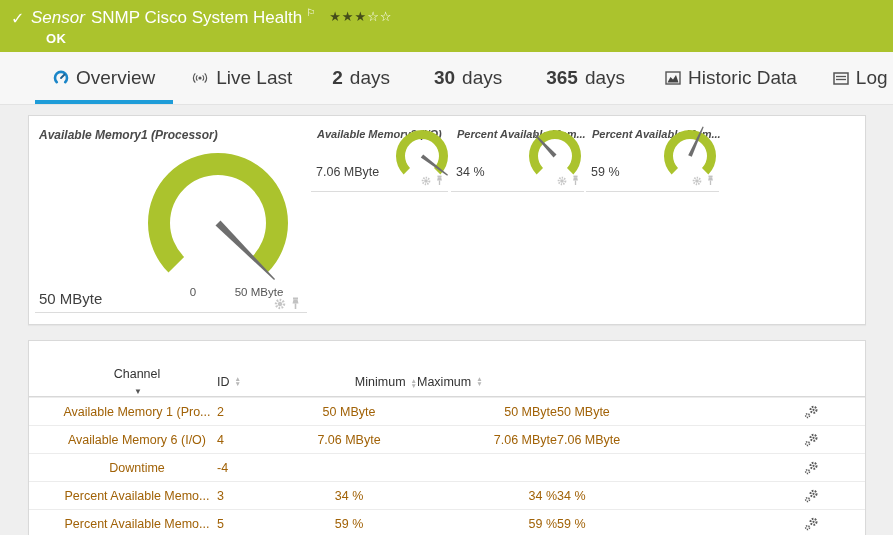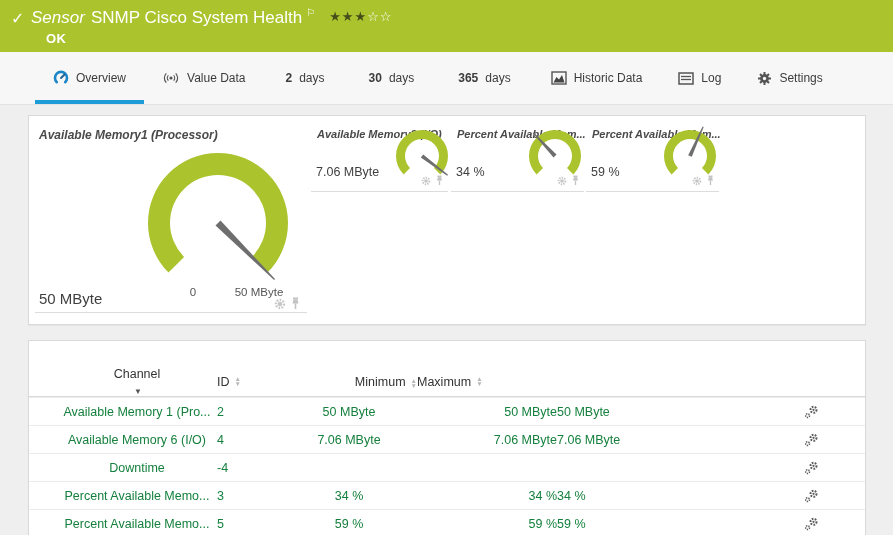--- a/index.html
+++ b/index.html
@@ -15,21 +15,21 @@
   .topbar .titleline{position:absolute;left:31px;top:7px;font-size:17px;white-space:nowrap;}
   .topbar .titleline i{margin-right:6px;}
   .topbar .flag{font-size:10px;vertical-align:super;margin-left:4px;}
   .stars{margin-left:14px;font-size:13px;letter-spacing:1px;vertical-align:2px;}
   .stars .fill{color:#454d1a;}
   .stars .empty{color:#ffffff;}
   .topbar .status{position:absolute;left:46px;top:31px;font-size:13px;font-weight:bold;letter-spacing:.3px;}
   
   .tabs{position:absolute;left:0;top:52px;width:893px;height:53px;background:#f7f7f7;
         border-bottom:1px solid #e3e3e3;display:flex;align-items:stretch;padding-left:35px;box-sizing:border-box;}
-  .tab{display:flex;align-items:center;gap:7px;padding:0 18px;font-size:12px;color:#3c3c3c;cursor:pointer;white-space:nowrap;}
+  .tab{display:flex;align-items:center;gap:7px;padding:0 18px;font-size:19px;color:#3c3c3c;cursor:pointer;white-space:nowrap;}
   .tab.num{padding:0 22px;}
   .tab b{font-weight:bold;}
   .tab.active{box-shadow:inset 0 -4px 0 #1e9cd8;}
   .tab svg{display:block;}
   
   .panel{position:absolute;background:#fff;border:1px solid #d9d9d9;box-sizing:border-box;box-shadow:0 1px 1px rgba(0,0,0,.04);}
   #gauge-panel{left:28px;top:115px;width:838px;height:210px;}
   #table-panel{left:28px;top:340px;width:838px;height:200px;}
   
   .tile{position:absolute;}
@@ -50,21 +50,21 @@
   .tile.small .corner-icons{right:4px;top:56px;}
   .tile.small .gauge-box{position:absolute;top:1px;}
   #tile-s1{left:282px;width:137px;}
   #tile-s1 .gauge-box{left:75px;}
   #tile-s2{left:422px;width:133px;}
   #tile-s2 .gauge-box{left:68px;}
   #tile-s3{left:557px;width:133px;}
   #tile-s3 .gauge-box{left:68px;}
   
   #table-panel .tbl{position:absolute;left:0;top:26px;right:0;}
-  .trow{display:flex;align-items:center;height:27px;font-size:12.5px;color:#15803d;border-top:1px solid #ececec;}
+  .trow{display:flex;align-items:center;height:27px;font-size:12.5px;color:#a16207;border-top:1px solid #ececec;}
   .trow.head{border-top:none;border-bottom:1px solid #d8d8d8;color:#333;height:29px;}
   .c-channel{width:188px;padding-left:28px;box-sizing:border-box;display:flex;align-items:center;gap:6px;overflow:hidden;white-space:nowrap;flex-direction:column;}
   .c-id{width:62px;}
   .c-last{width:140px;text-align:center;display:flex;justify-content:center;align-items:center;gap:5px;}
   .c-min{width:138px;text-align:right;display:flex;justify-content:flex-end;align-items:flex-end;gap:5px;}
   .c-max{width:156px;text-align:right;display:flex;justify-content:flex-start;align-items:center;gap:5px;}
   .c-gear{flex:1;display:flex;justify-content:flex-end;padding-right:46px;}
   .c-id,.c-last,.c-min,.c-max{white-space:nowrap;}
   .c-id.h{display:flex;align-items:center;gap:5px;}
   .sort{display:inline-flex;flex-direction:column;font-size:6.5px;line-height:5px;color:#b8b8b8;transform:translateY(-1px);}
@@ -89,21 +89,21 @@
       <line x1="8" y1="8" x2="11.5" y2="4.5" stroke="#1b5e8f" stroke-width="1.8" stroke-linecap="round"></line>
     </svg>
     <span>Overview</span>
   </div>
   <div class="tab">
     <svg width="18" height="14" viewBox="0 0 18 14">
       <circle cx="9" cy="7" r="1.6" fill="#555"></circle>
       <path d="M6.4 4.4 a3.7 3.7 0 0 0 0 5.2 M11.6 4.4 a3.7 3.7 0 0 1 0 5.2" fill="none" stroke="#555" stroke-width="1.2"></path>
       <path d="M4.3 2.3 a6.7 6.7 0 0 0 0 9.4 M13.7 2.3 a6.7 6.7 0 0 1 0 9.4" fill="none" stroke="#555" stroke-width="1.2"></path>
     </svg>
-    <span>Value Data</span>
+    <span>Live Last</span>
   </div>
   <div class="tab num">
     <b>2</b>
       <span>days</span>
   </div>
   <div class="tab num">
     <b>30</b>
       <span>days</span>
   </div>
   <div class="tab num">

